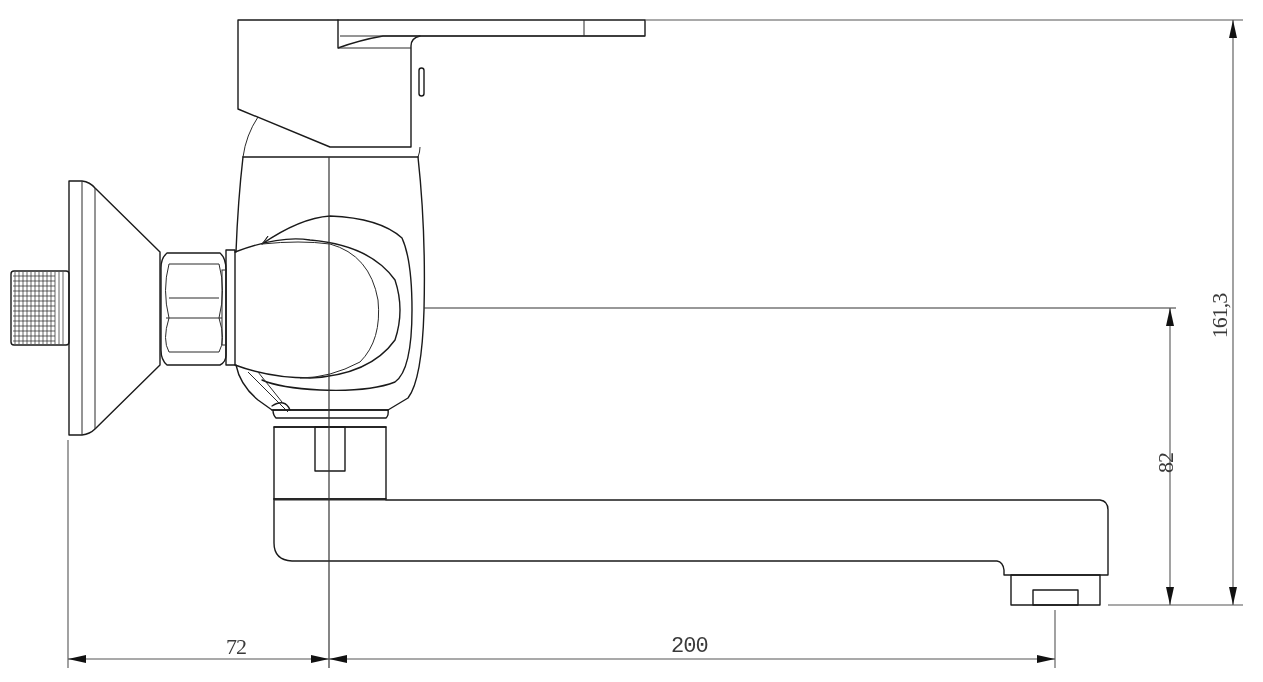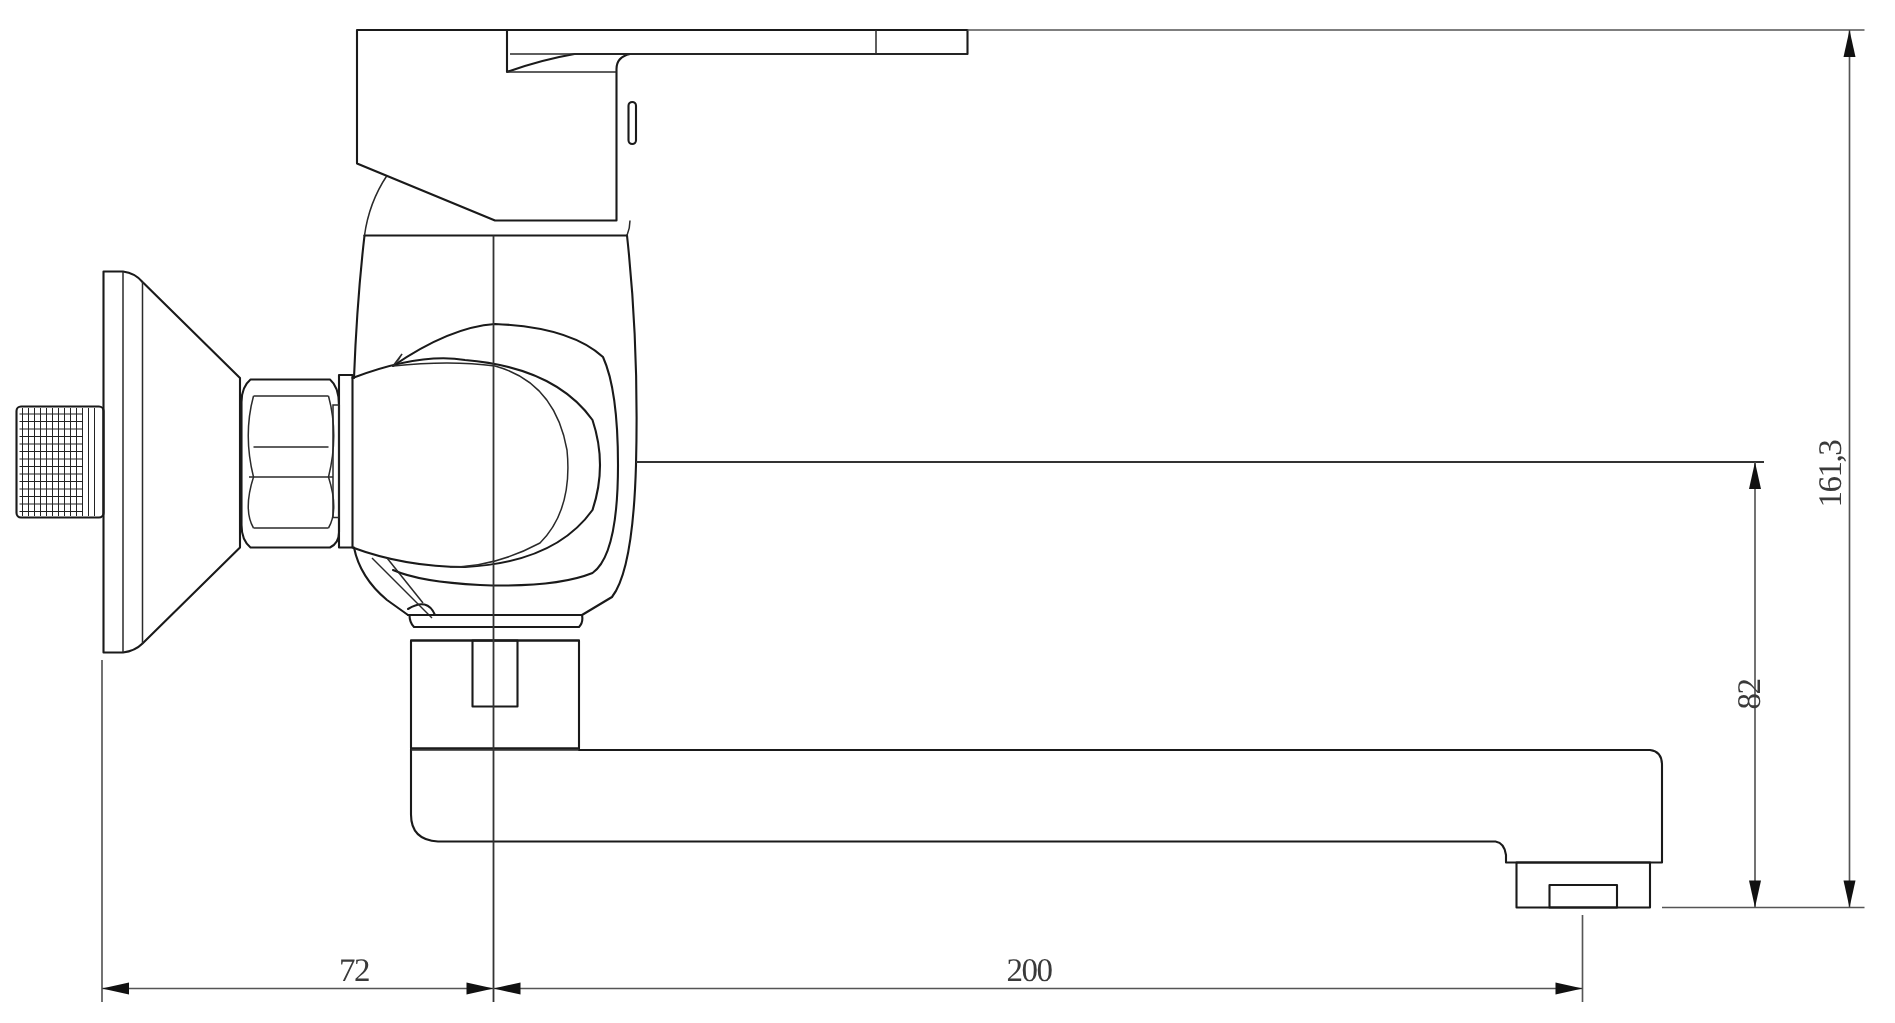--- a/index.html
+++ b/index.html
@@ -140,17 +140,17 @@
 
   <g>
     <line class="dim" x1="1233" y1="20" x2="1233" y2="605"></line>
     <polygon class="arrow" points="1233,20 1229,38 1237,38"></polygon>
     <polygon class="arrow" points="1233,605 1229,587 1237,587"></polygon>
   </g>
 </svg>
 
 <div class="lbl" style="left:183px; top:636px;margin-left:43px;">72</div>
 
-<div class="lbl" style="left:671px; top:636px;">200</div>
+<div class="lbl" style="left:671px; top:636px;font-family:Liberation Mono, monospace;">200</div>
 
 <div class="lbl vert" style="left:1148px; top:452px; width:36px; text-align:center;">82</div>
 
 <div class="lbl vert" style="left:1192px; top:305px; width:56px; text-align:center;">161,3</div>
 
 </body></html>

